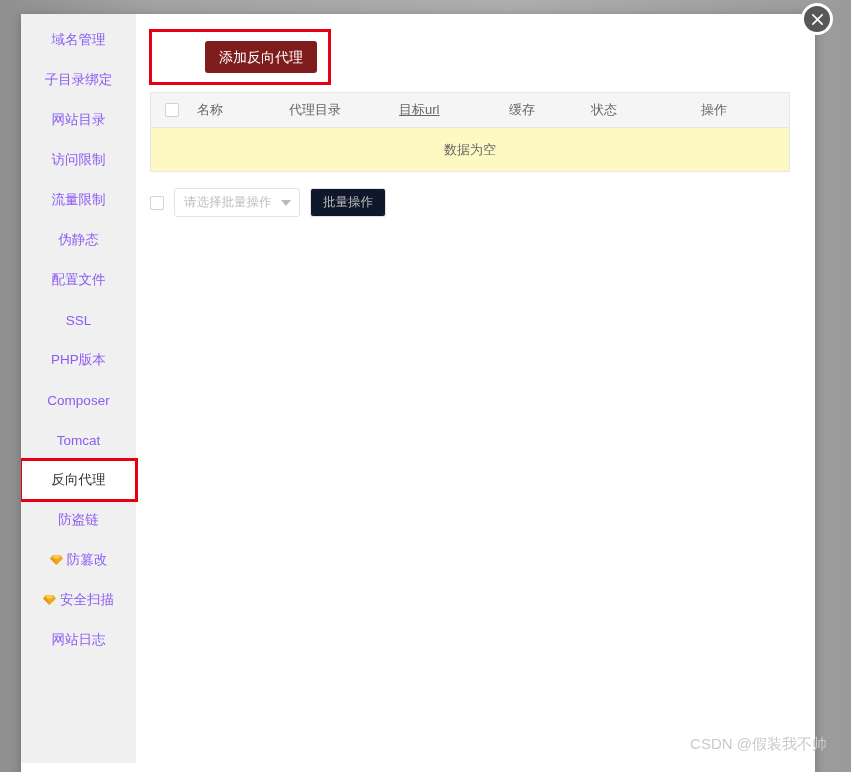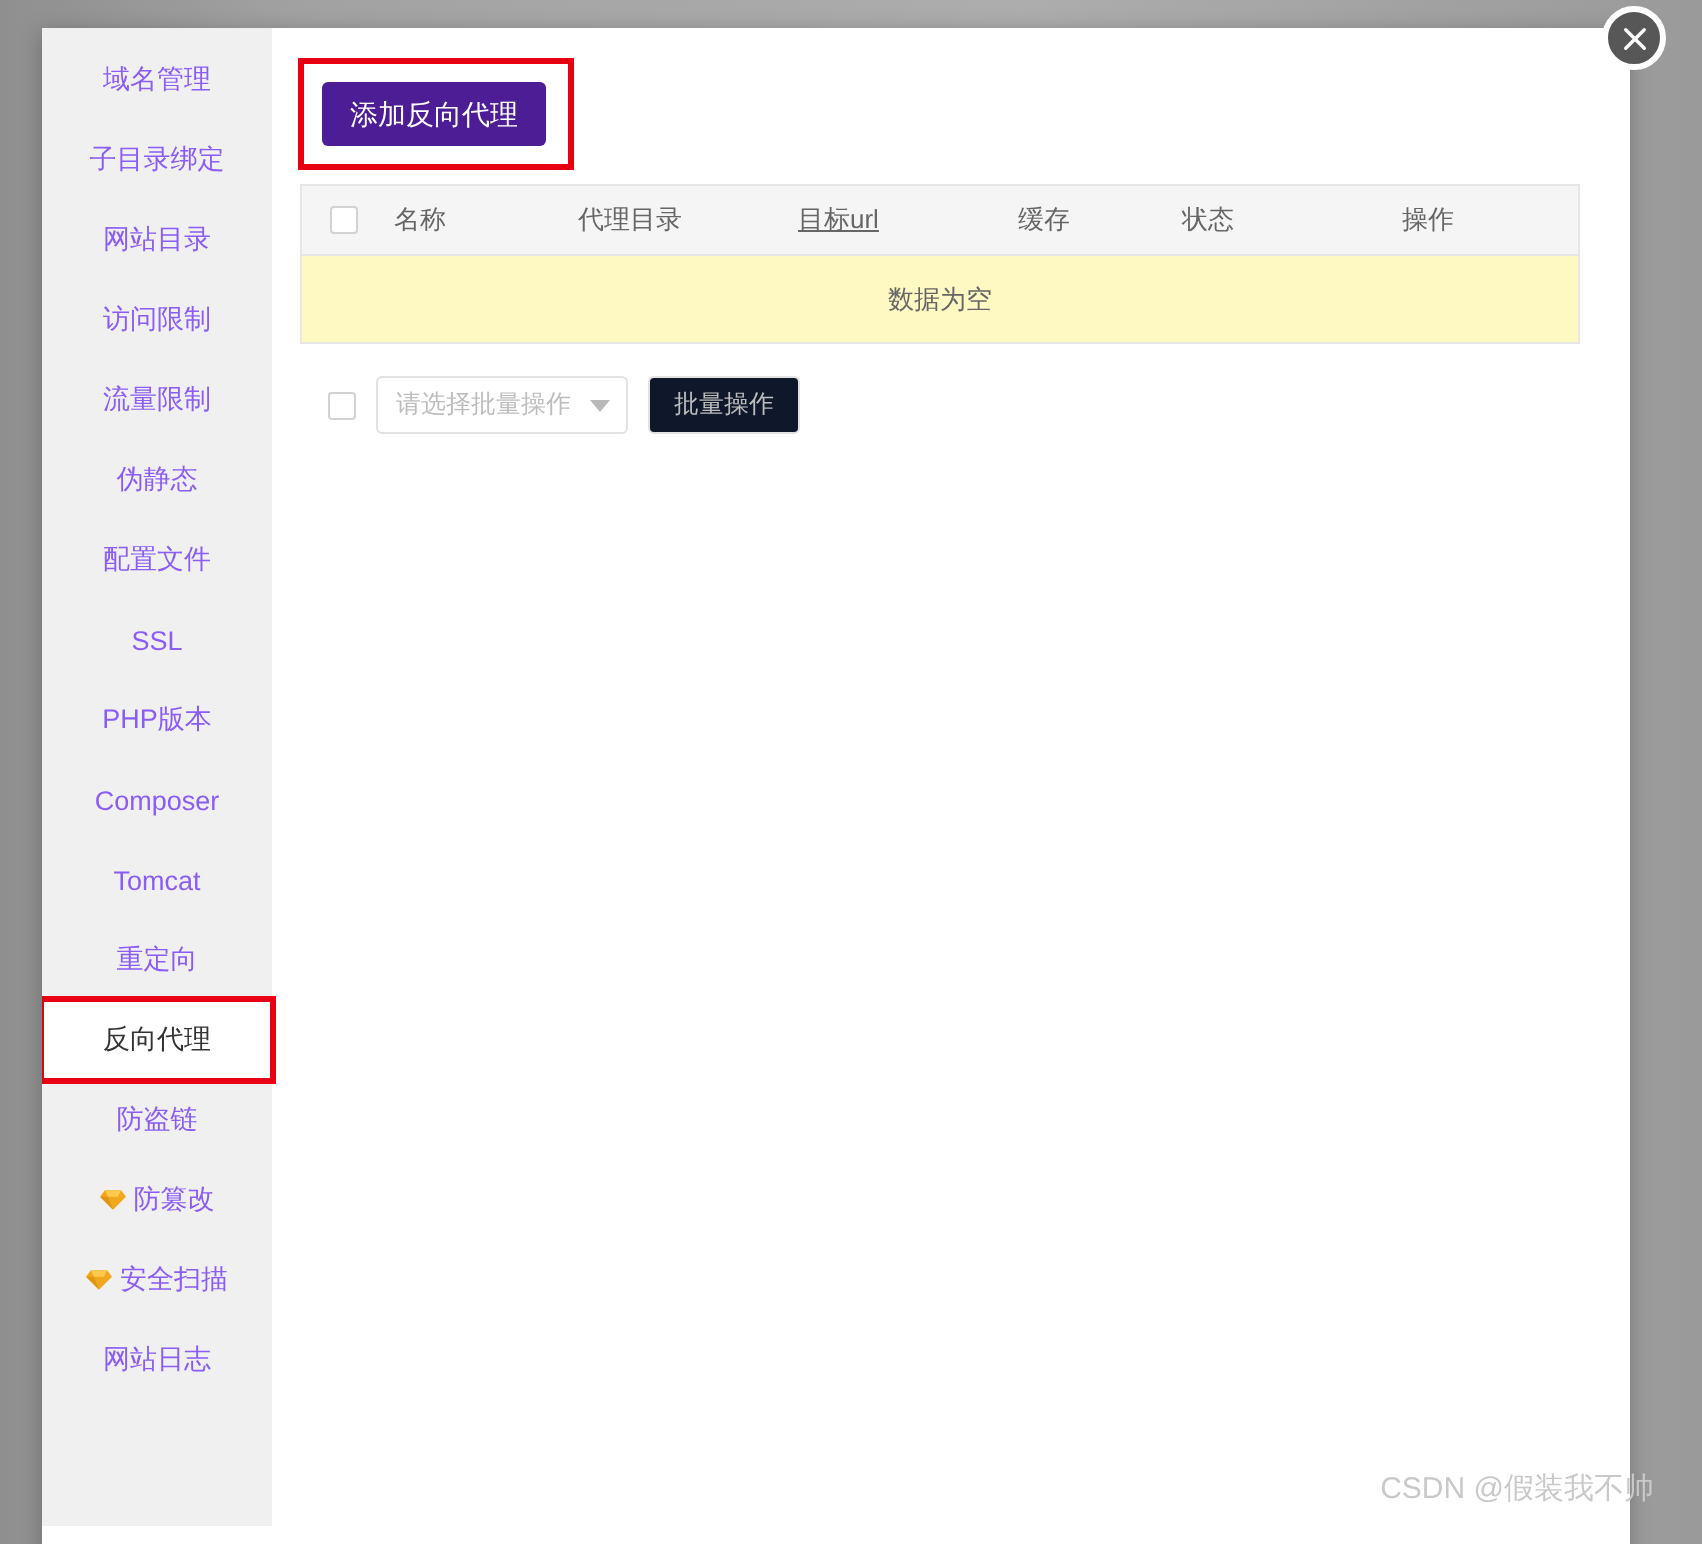--- a/index.html
+++ b/index.html
@@ -96,28 +96,29 @@
   .btn-row {
     position: relative;
     display: inline-block;
     padding: 9px 11px 9px 9px;
     margin-left: 2px;
     margin-bottom: 4px;
   }
   .btn-row.boxed { outline: 3px solid #e60012; }
   .btn-green {
     display: inline-block;
-    background: #4c1d95;
+    background: #7f1d1d;
     color: #ffffff;
     font-size: 14px;
     border: none;
     border-radius: 3px;
     padding: 9px 14px;
     cursor: pointer;
     line-height: 1;
+    margin-left: 44px;
   }
 
   
   #table {
     margin-top: 6px;
     width: 640px;
     border: 1px solid #e6e6e6;
     border-bottom: none;
     background: #fff;
   }
@@ -157,21 +158,21 @@
     color: #666;
     border-bottom: 1px solid #e6e6e6;
     background: #fef9c3;
   }
 
   
   #batch-bar {
     display: flex;
     align-items: center;
     margin-top: 16px;
-    margin-left: 14px;
+    margin-left: 0;
     gap: 10px;
   }
   .select-box {
     width: 126px;
     height: 29px;
     border: 1px solid #e2e2e2;
     border-radius: 3px;
     background: #fff;
     display: flex;
     align-items: center;
@@ -264,23 +265,20 @@
         <span>SSL</span>
       </div>
       <div class="side-item">
         <span>PHP版本</span>
       </div>
       <div class="side-item">
         <span>Composer</span>
       </div>
       <div class="side-item">
         <span>Tomcat</span>
-      </div>
-      <div class="side-item">
-        <span>重定向</span>
       </div>
       <div class="side-item active boxed">
         <span>反向代理</span>
       </div>
       <div class="side-item">
         <span>防盗链</span>
       </div>
       <div class="side-item">
         <span class="gem">
           <svg width="13" height="12" viewBox="0 0 16 14">

